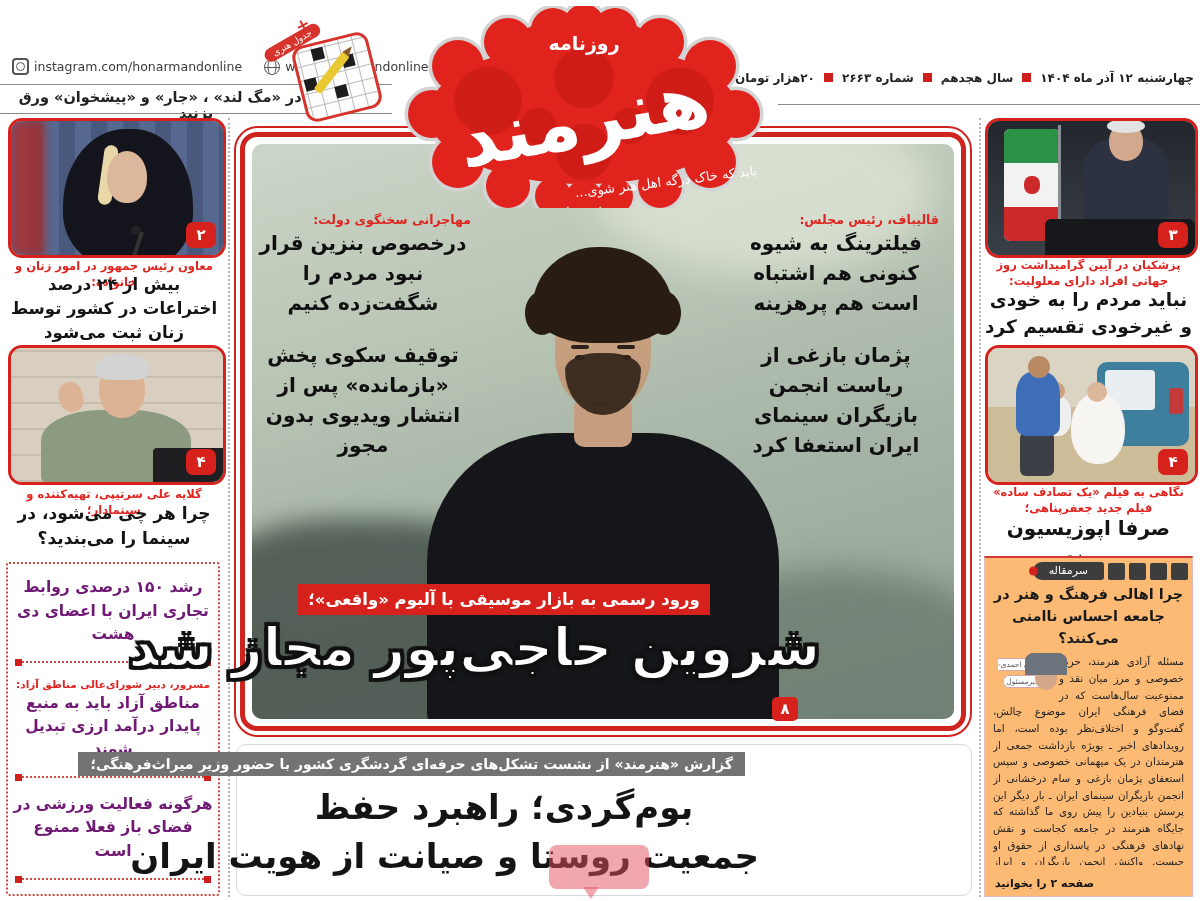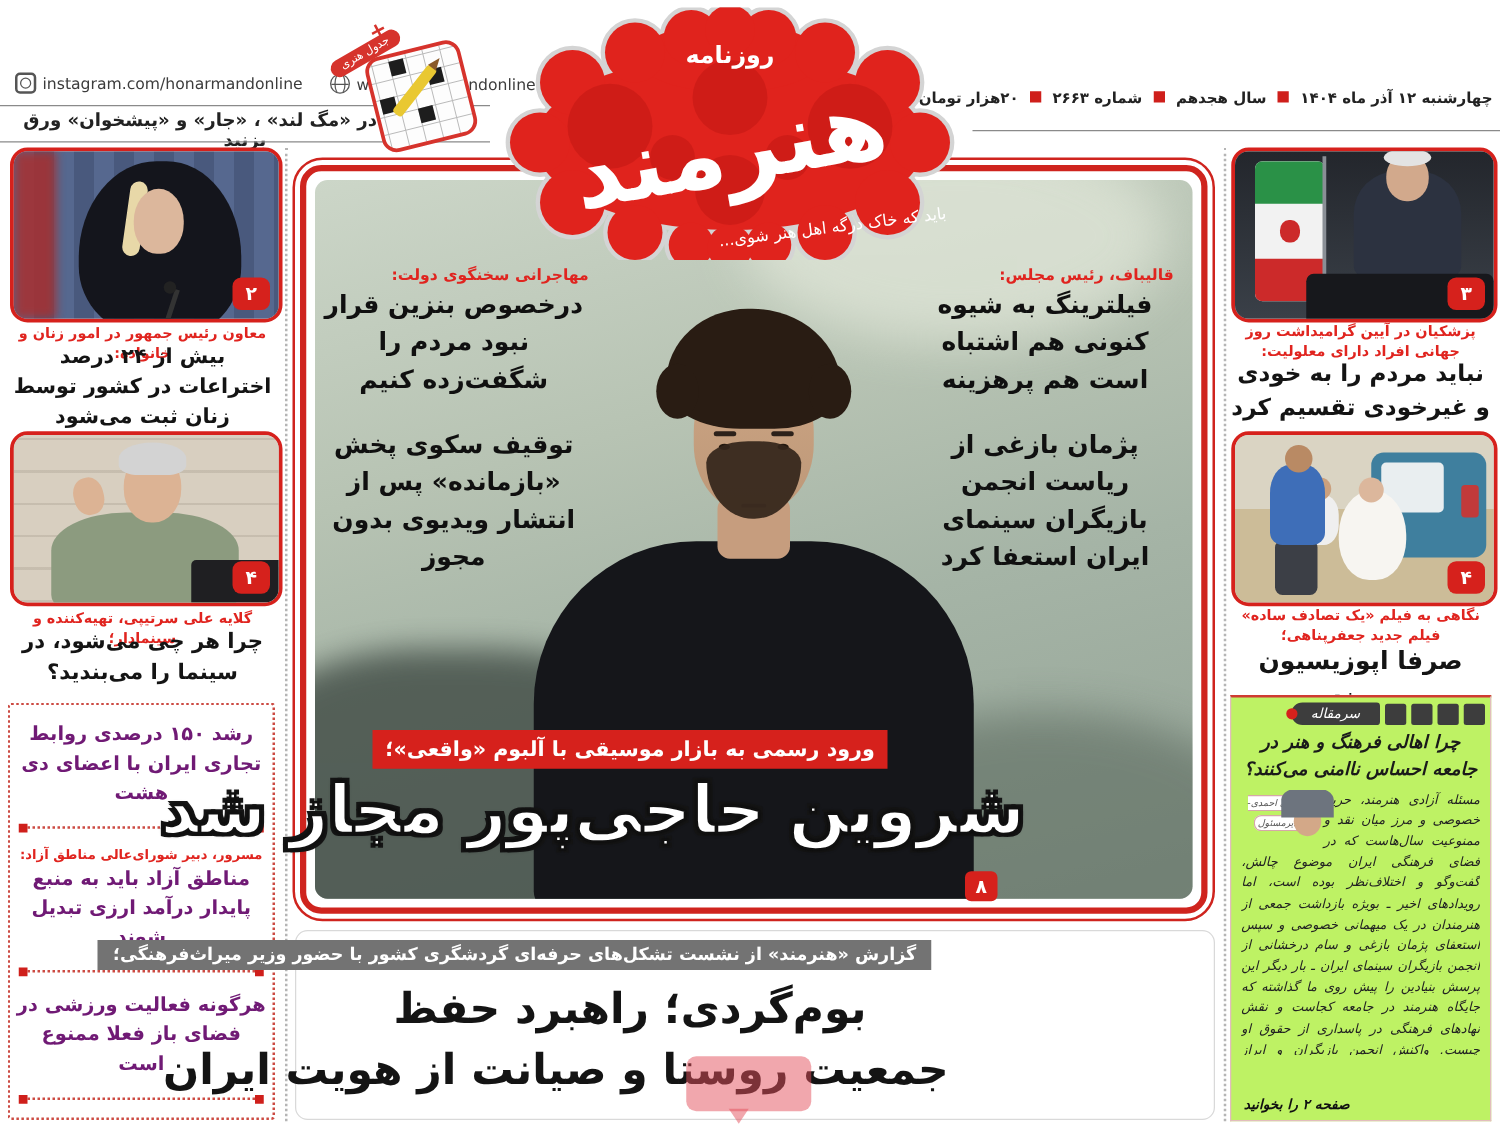--- a/index.html
+++ b/index.html
@@ -1,21 +1,21 @@
 <!DOCTYPE html>
 <html lang="fa"><head>
 <meta charset="utf-8">
 <style>
   html,body{margin:0;padding:0;background:#fff;}
   #page{position:relative;width:1200px;height:901px;background:#fff;overflow:hidden;
         font-family:"DejaVu Sans","Liberation Sans",sans-serif;color:#1a1a1a;}
   .abs{position:absolute;}
 
   
-  .social{left:12px;top:58px;display:flex;gap:22px;align-items:flex-end;direction:ltr;
+  .social{left:12px;top:58px;display:flex;gap:22px;align-items:center;direction:ltr;
           font-size:12.5px;color:#3c3c3c;}
   .social .lnk{display:flex;gap:5px;align-items:center;}
   .icon-ig{width:13px;height:13px;border:2px solid #555;border-radius:4px;position:relative;display:inline-block;}
   .icon-ig::before{content:"";position:absolute;inset:2px;border:1.5px solid #555;border-radius:50%;}
   .icon-globe{width:14px;height:14px;border:1.5px solid #555;border-radius:50%;position:relative;display:inline-block;overflow:hidden;}
   .icon-globe::before{content:"";position:absolute;left:50%;top:-2px;bottom:-2px;width:7px;transform:translateX(-50%);
                       border:1.2px solid #555;border-radius:50%;}
   .icon-globe::after{content:"";position:absolute;left:-1px;right:-1px;top:50%;border-top:1.2px solid #555;}
   .hline{height:0;border-top:1.5px solid #8a8a8a;}
   .kiosk{left:0;top:89px;width:392px;text-align:center;direction:rtl;font-size:14.5px;font-weight:bold;color:#222;}
@@ -56,21 +56,21 @@
           padding:6px 5px;}
   .brief{text-align:center;direction:rtl;}
   .brief .b-h{font-size:15.5px;font-weight:bold;line-height:1.5;color:#701a75;text-align:center;}
   .brief .b-k{font-size:10.5px;color:#e0241f;font-weight:bold;margin-bottom:2px;}
   .brief-sep{border-top:2px dotted #cc4a42;margin:2px 6px;position:relative;}
   .brief-sep::before,.brief-sep::after{content:"";position:absolute;top:-4px;width:7px;height:7px;background:#cf1f1b;}
   .brief-sep::before{left:-4px;} .brief-sep::after{right:-4px;}
 
   
   .editorial{left:984px;top:556px;width:209px;height:341px;border:1px solid #e2bdbd;border-top:2px solid #cf3b32;
-             box-sizing:border-box;background:#bef264;font-style:italic;}
+             box-sizing:border-box;background:#fdba74;}
   .ed-head{display:flex;direction:rtl;gap:4px;align-items:center;margin:4px 4px 2px 4px;}
   .ed-sq{width:17px;height:17px;background:#3d3d3d;border-radius:2px;}
   .ed-tag{background:#3d3d3d;color:#fff;font-size:11px;padding:2px 16px 3px 16px;border-radius:10px 3px 3px 10px;
           position:relative;direction:rtl;}
   .ed-tag::after{content:"";position:absolute;left:-4px;top:50%;transform:translateY(-50%);
                  width:9px;height:9px;border-radius:50%;background:#d6211c;}
   .ed-title{font-size:14.5px;font-weight:bold;text-align:center;direction:rtl;line-height:1.5;margin:4px 4px;}
   .ed-body{font-size:10.3px;direction:rtl;text-align:justify;line-height:1.62;color:#222;margin:2px 8px;
            height:212px;overflow:hidden;}
   .ed-avatar{float:left;width:60px;margin:2px 6px 2px 0;text-align:center;}

